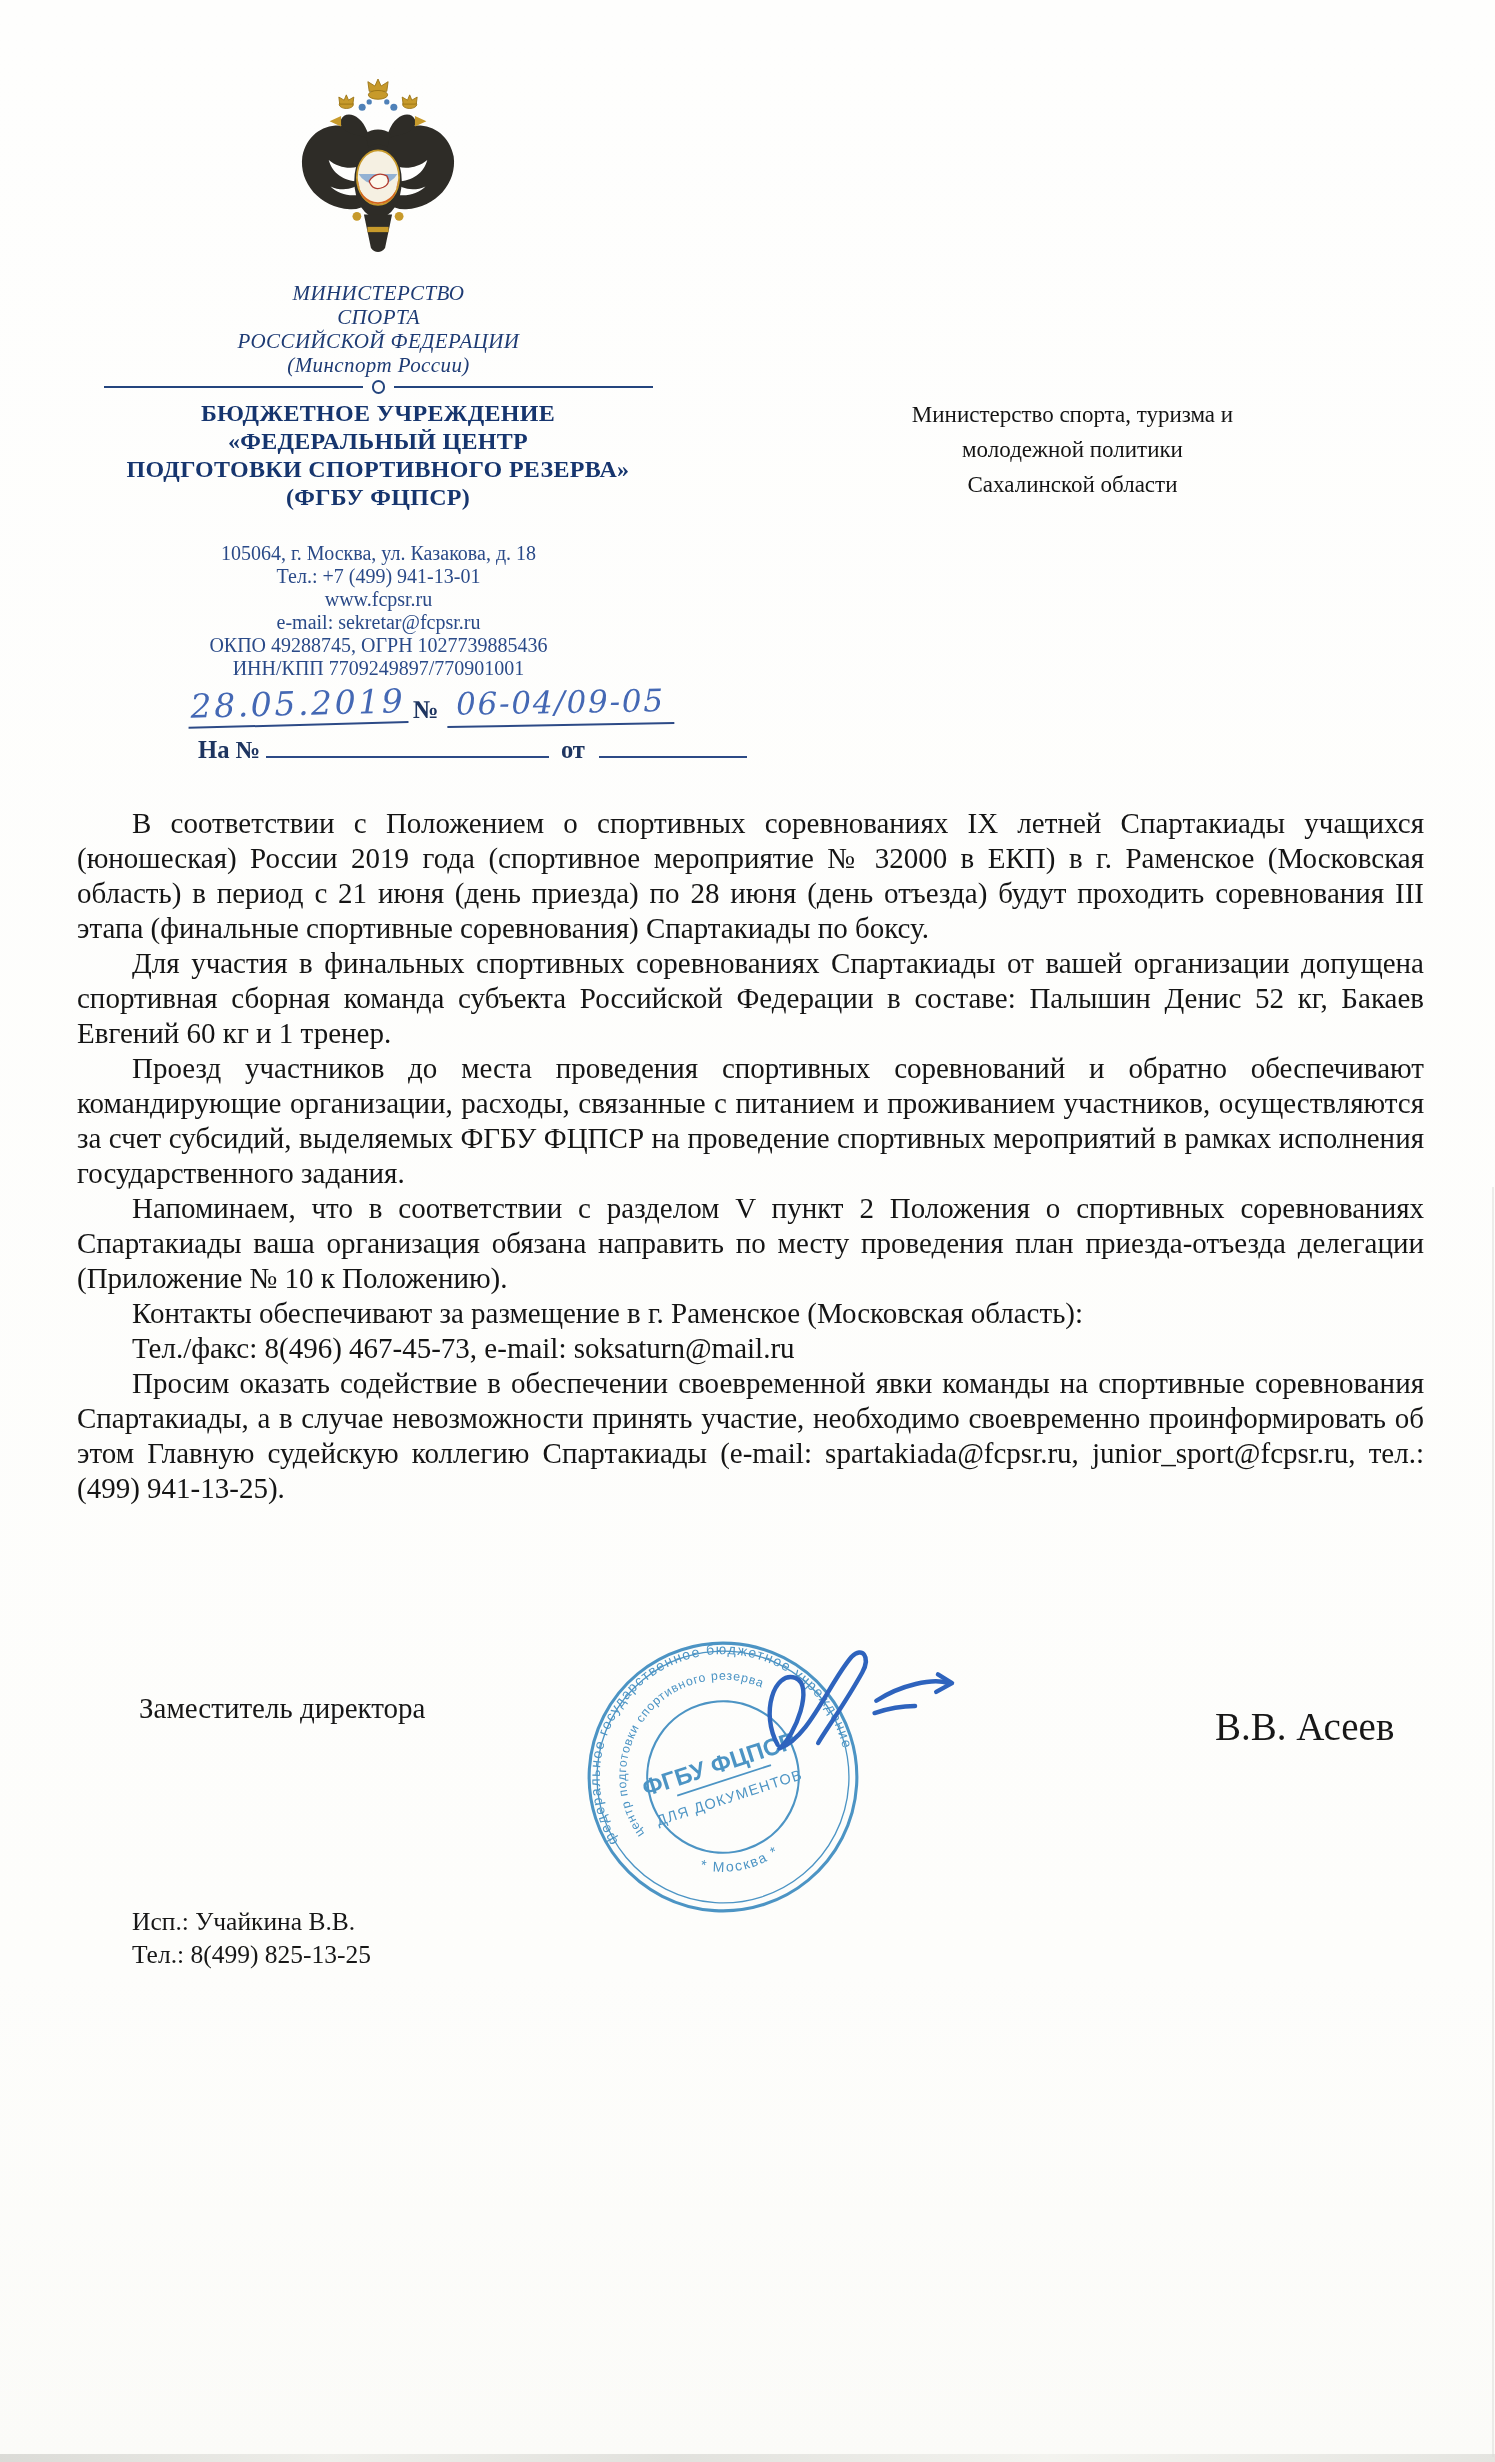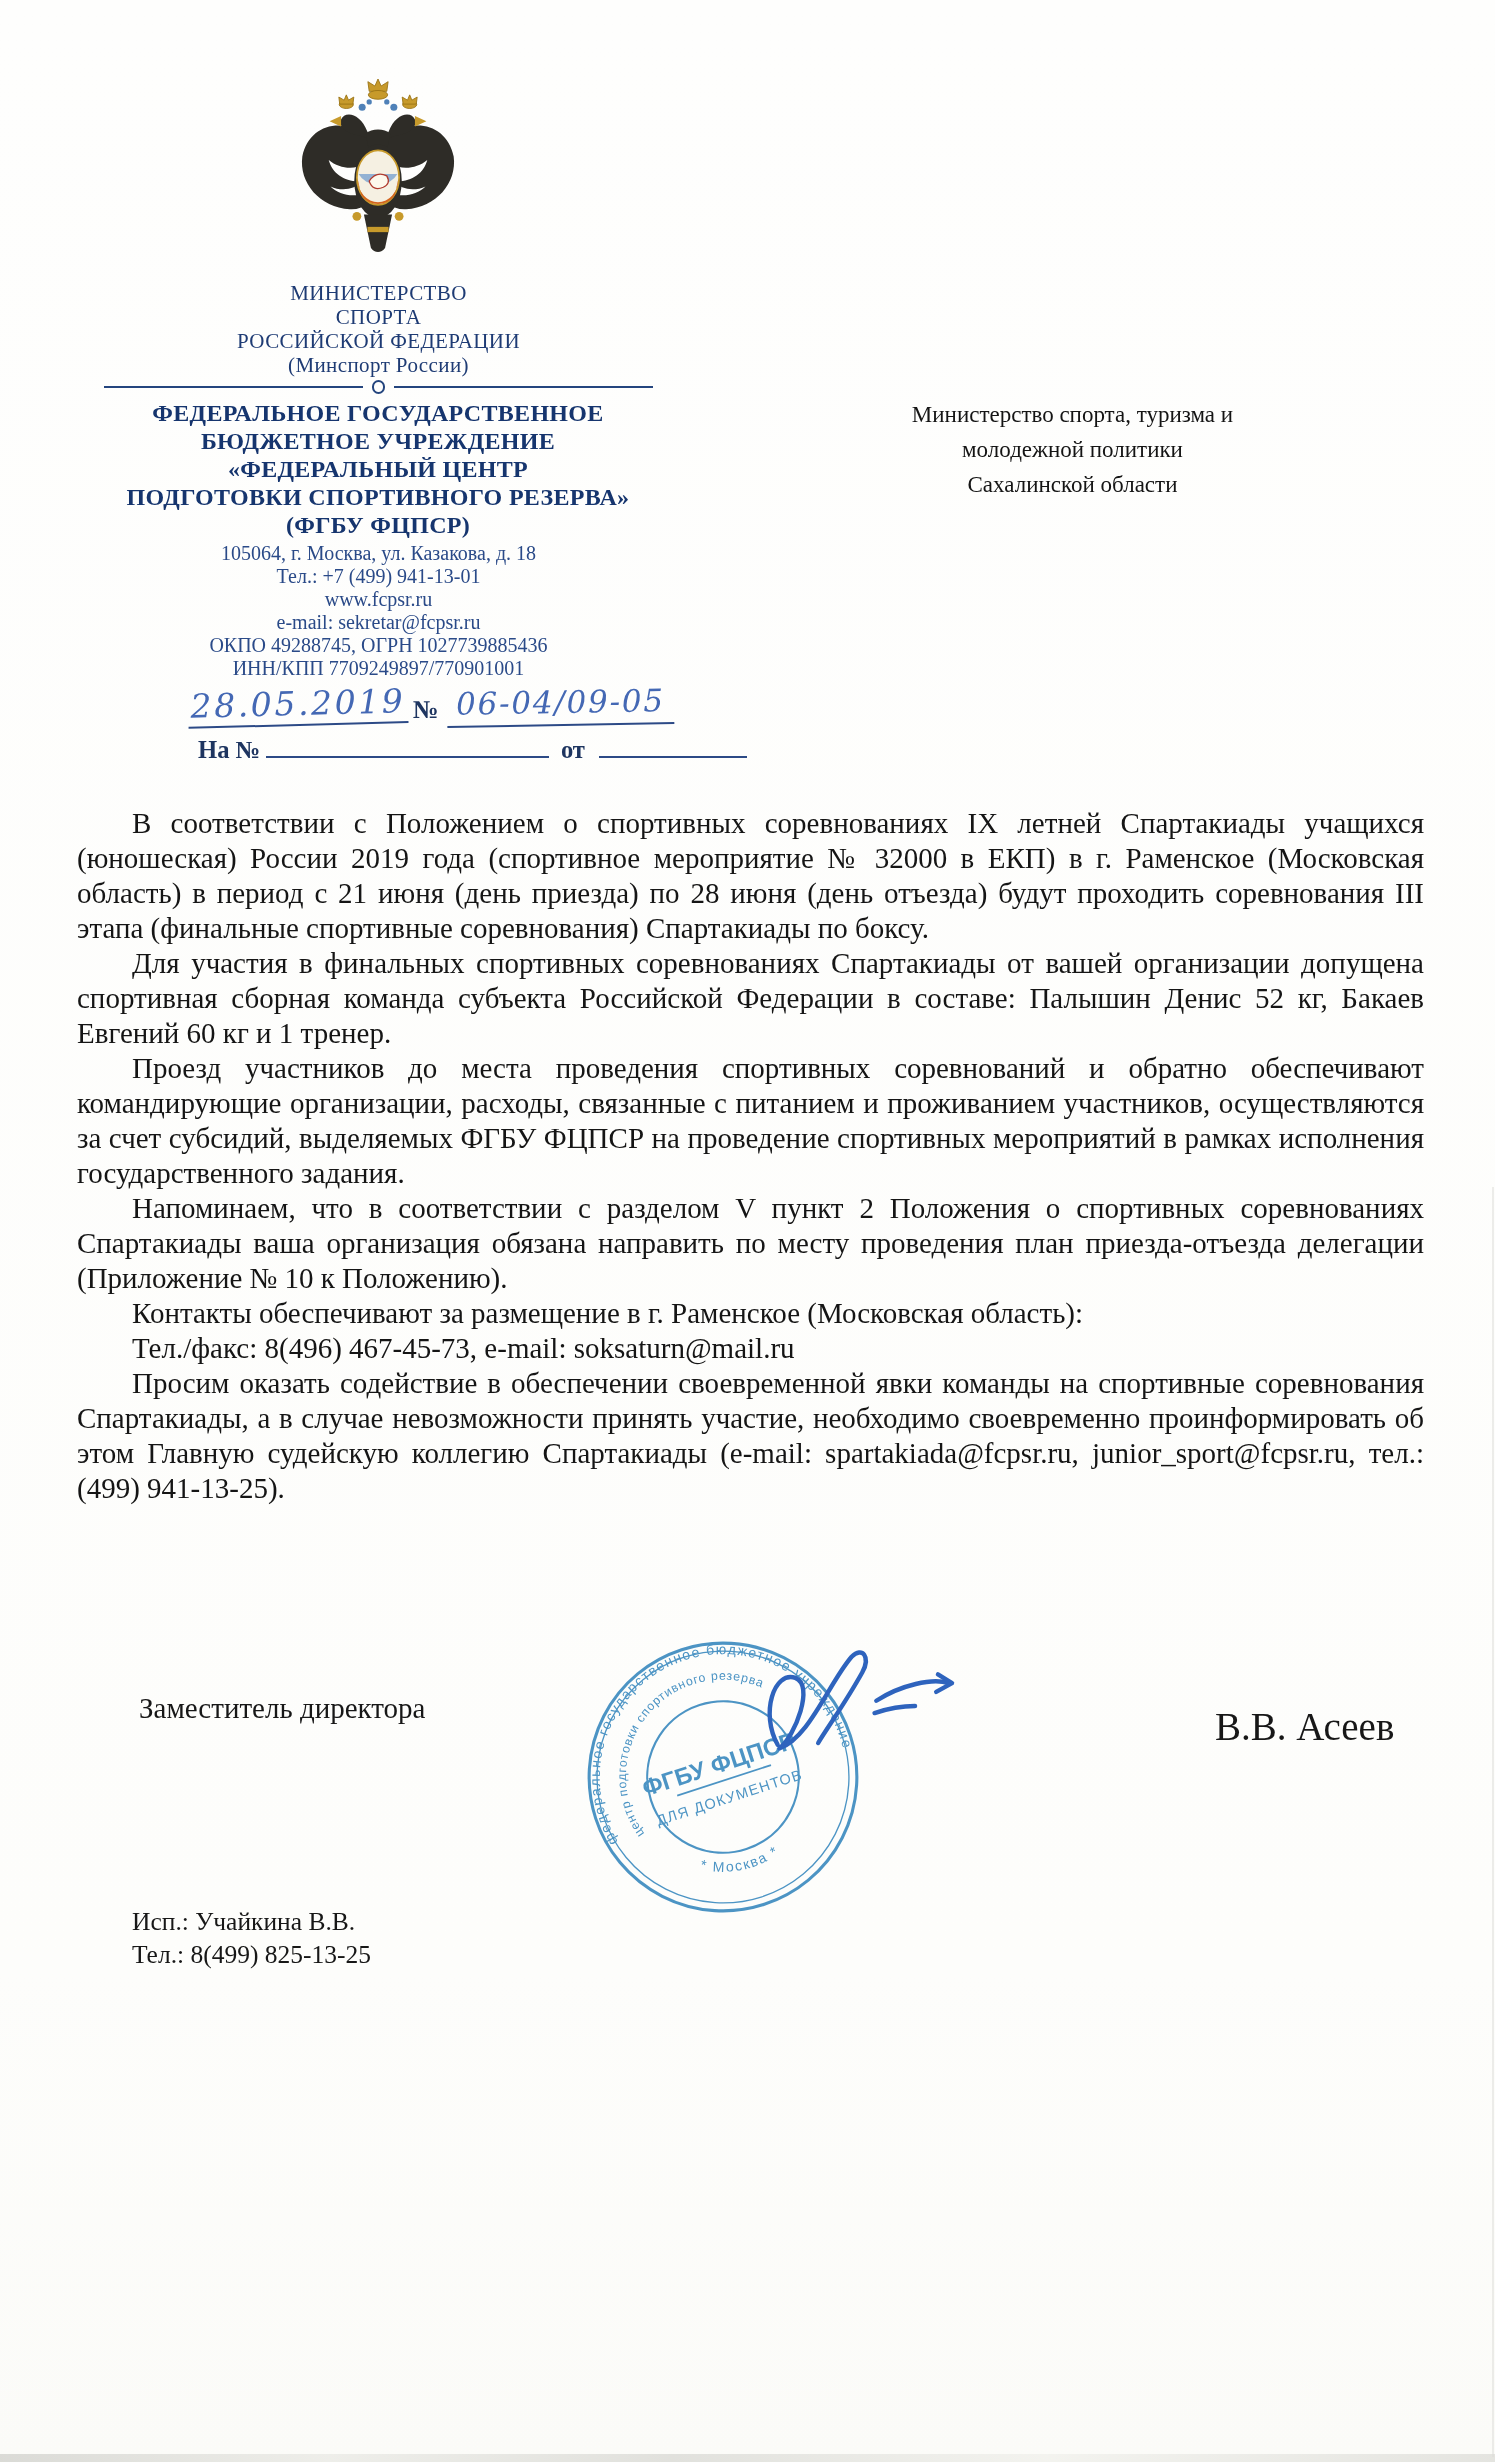--- a/index.html
+++ b/index.html
@@ -2,21 +2,21 @@
 <html style="font-size:14px"><head>
 <meta charset="utf-8">
 <style>
   html,body{margin:0;padding:0;}
   body{width:1495px;height:2462px;background:#ffffff;font-family:"Liberation Serif",serif;}
   .page{position:relative;width:1495px;height:2462px;background:linear-gradient(180deg,#fefefd 0%,#fdfdfb 80%,#fbfbf8 100%);overflow:hidden;}
 
   
   .emblem{position:absolute;left:290px;top:74px;width:176px;height:201px;}
   .ministry{position:absolute;left:53px;top:281px;width:651px;text-align:center;
-            color:#1e3b74;font-size:21px;line-height:24px;letter-spacing:0.4px;}
+            color:#1e3b74;font-size:21px;line-height:24px;letter-spacing:0.4px;font-style:italic;}
   .divider{position:absolute;left:104px;top:380px;width:549px;display:flex;align-items:center;}
   .divider .seg{flex:1;height:0;border-top:2.6px solid #24457e;}
   .divider .dot{width:9.7px;height:9.7px;border:2.2px solid #24457e;border-radius:50%;margin:0 8.8px;flex:0 0 auto;}
   .org{position:absolute;left:35px;top:399px;width:686px;text-align:center;
        color:#16356e;font-weight:bold;font-size:24px;line-height:28px;letter-spacing:0.3px;}
   .addr{position:absolute;left:53px;top:542px;width:651px;text-align:center;
         color:#2a4a88;font-size:20px;line-height:23px;}
 
   
   .hw{font-family:"DejaVu Serif",serif;font-style:italic;color:#4468b4;}
@@ -109,21 +109,20 @@
     <div>(Минспорт России)</div>
   </div>
 
   <div class="divider">
     <span class="seg"></span>
     <span class="dot"></span>
     <span class="seg"></span>
   </div>
 
   <div class="org">
-    <div>ФЕДЕРАЛЬНОЕ ГОСУДАРСТВЕННОЕ</div>
     <div>БЮДЖЕТНОЕ УЧРЕЖДЕНИЕ</div>
     <div>«ФЕДЕРАЛЬНЫЙ ЦЕНТР</div>
     <div>ПОДГОТОВКИ СПОРТИВНОГО РЕЗЕРВА»</div>
     <div>(ФГБУ ФЦПСР)</div>
   </div>
 
   <div class="addr">
     <div>105064, г. Москва, ул. Казакова, д. 18</div>
     <div>Тел.:  +7 (499) 941-13-01</div>
     <div>www.fcpsr.ru</div>

